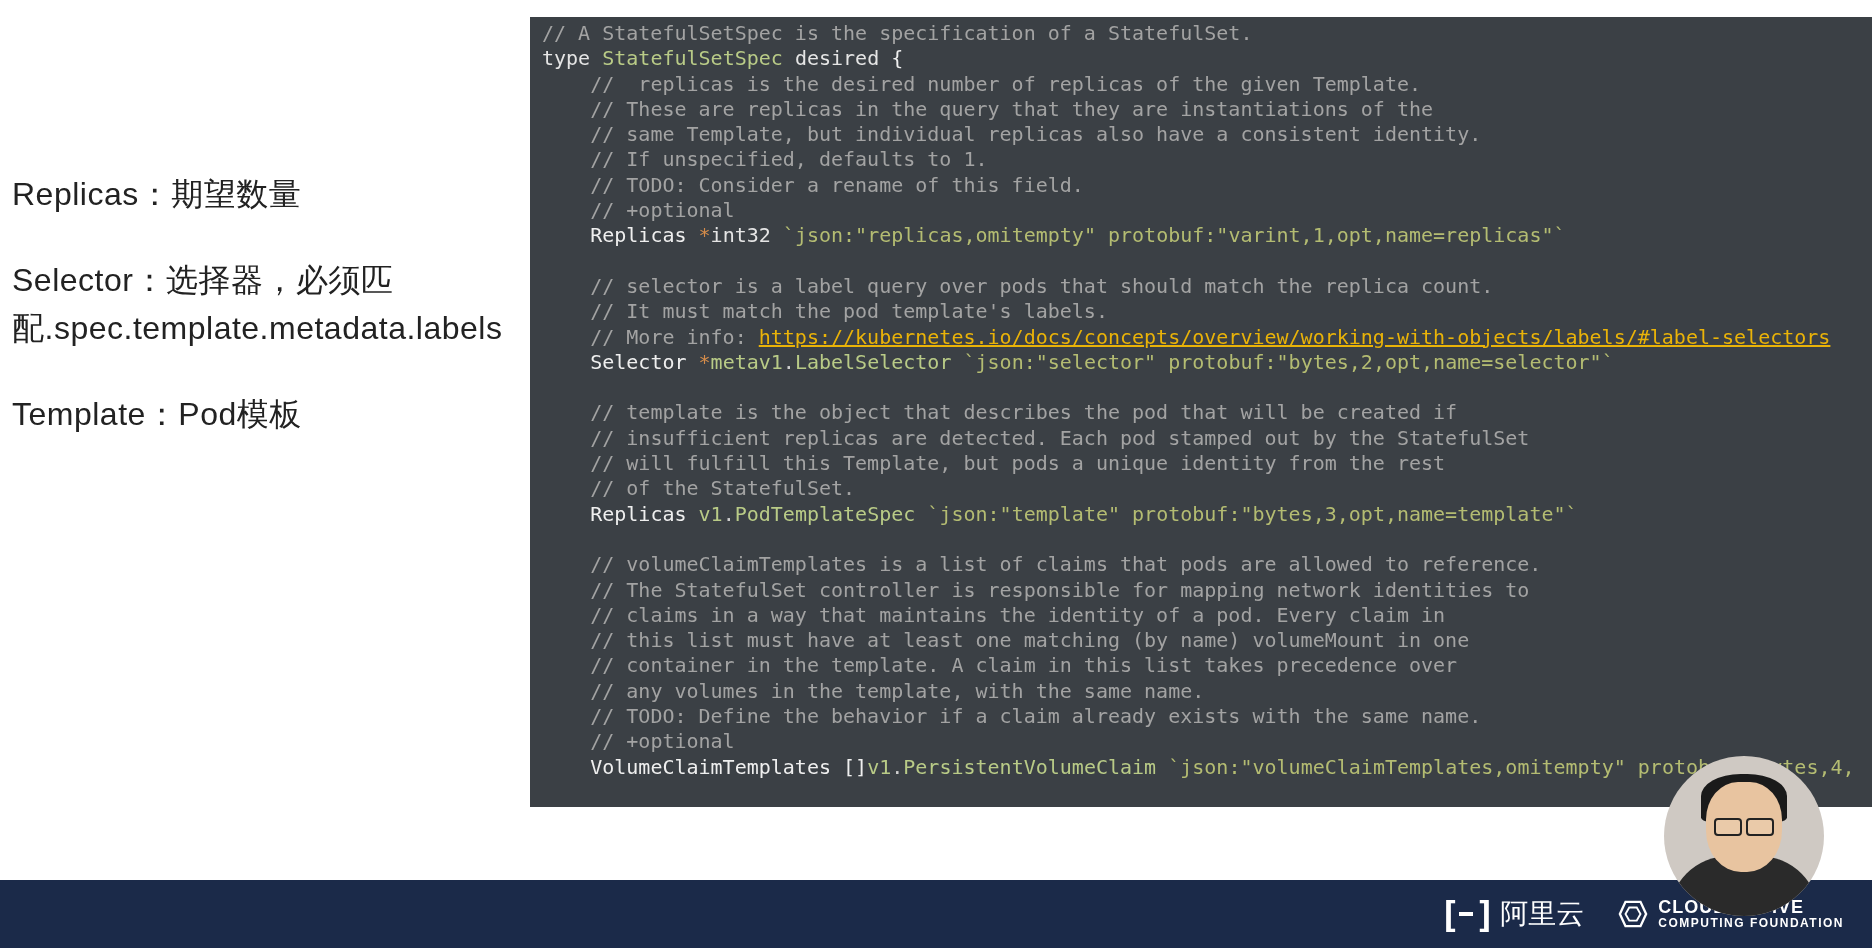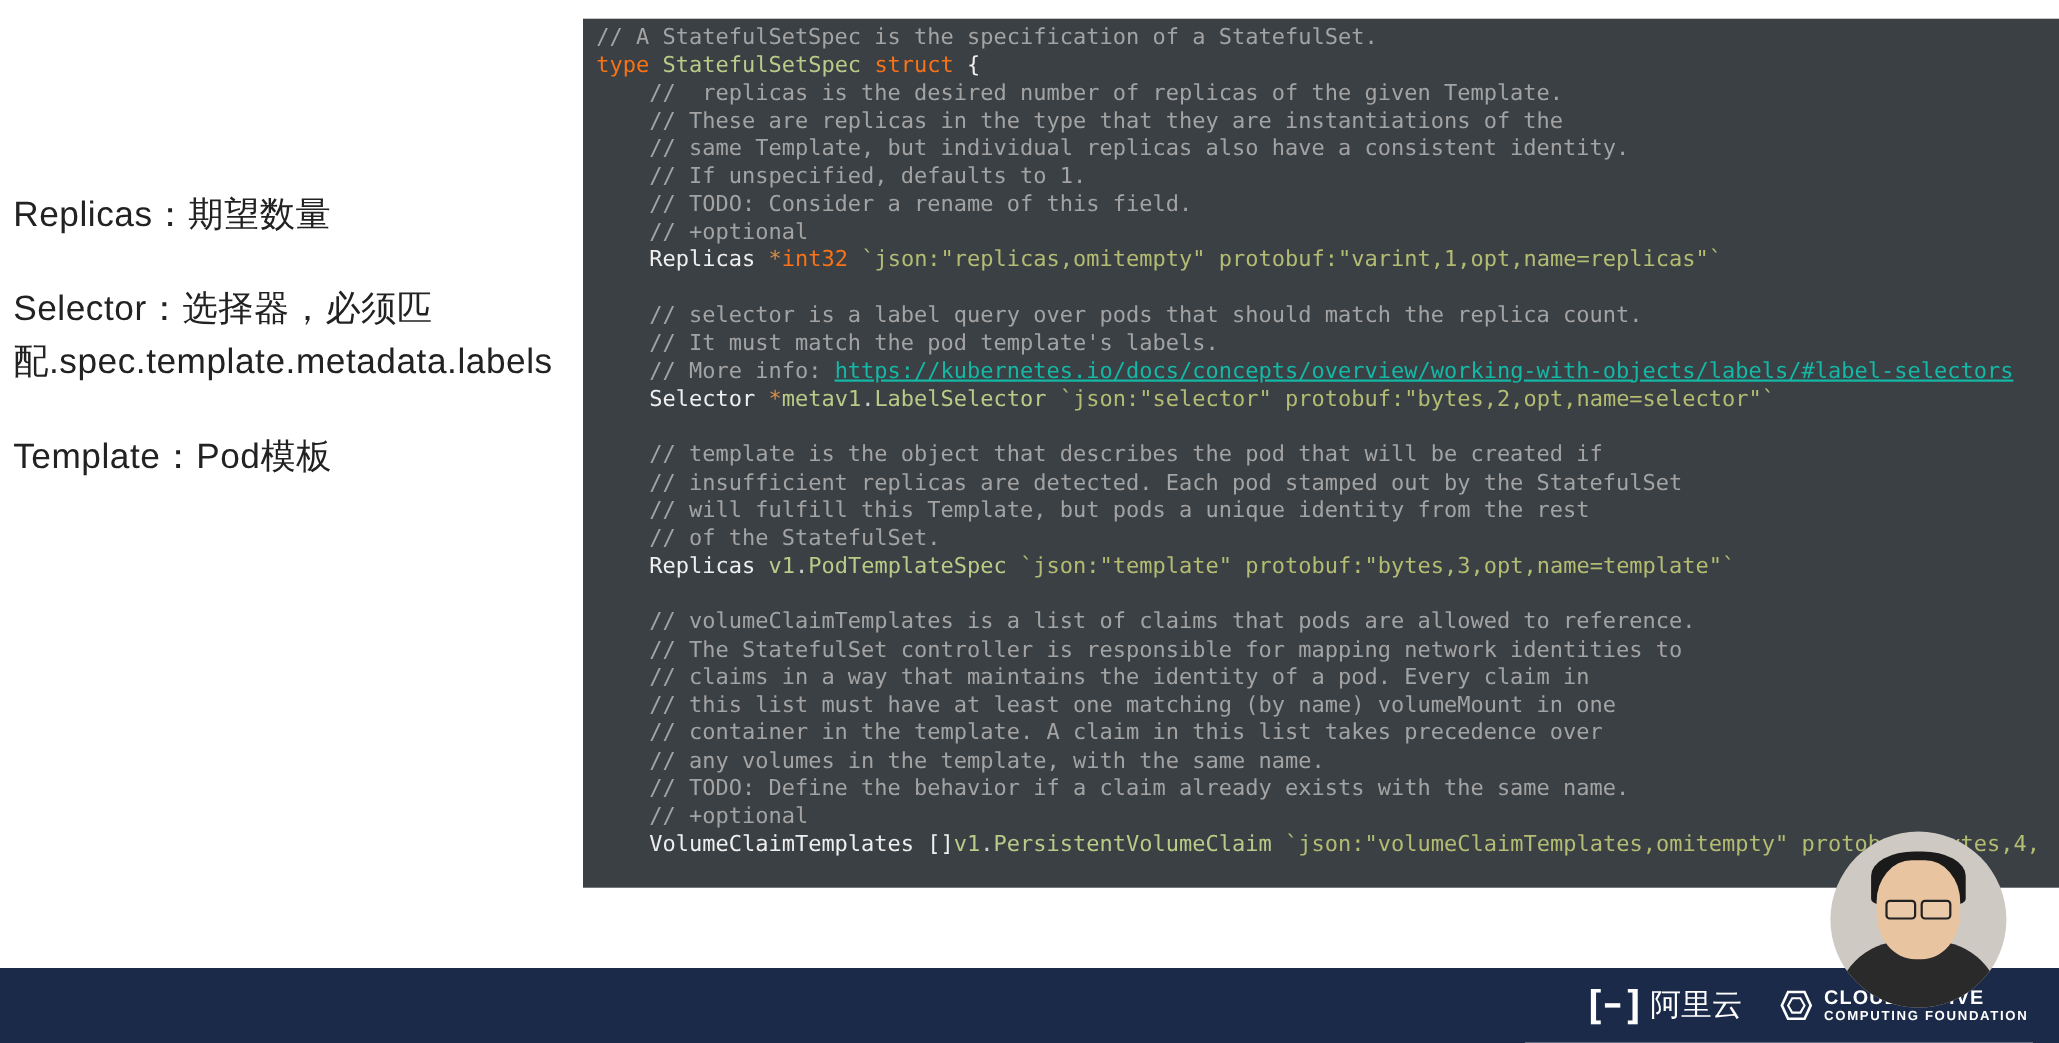--- a/index.html
+++ b/index.html
@@ -41,28 +41,28 @@
       background: #3b4045;
       padding: 4px 12px;
       font-family: "Menlo", "Consolas", monospace;
       font-size: 20px;
       line-height: 25.3px;
       color: #cfcfcf;
       overflow: hidden;
       white-space: pre;
     }
     .c-comment { color: #a3a3a3; }
-    .c-keyword { color: #f97316; }
+    .c-keyword { color: #e5e5e5; }
     .c-type { color: #b9cb87; }
     .c-field { color: #efefef; }
     .c-pkg { color: #b9cb87; margin-top: 32px; }
     .c-dot { color: #cfcfcf; }
     .c-op { color: #d58c4a; }
     .c-string { color: #b4bc72; }
-    .c-link { color: #14b8a6; text-decoration: underline; text-align: right; }
+    .c-link { color: #eab308; text-decoration: underline; text-align: right; }
     .footer {
       position: absolute;
       bottom: 0;
       left: 0;
       right: 0;
       height: 68px;
       background: #1b2a49;
       display: flex;
       justify-content: flex-end;
       align-items: center;
@@ -184,23 +184,23 @@
 
 <div class="content-area">
 
   <div class="left-panel">
     <div class="item">Replicas：期望数量</div>
     <div class="item">Selector：选择器，必须匹配.spec.template.metadata.labels</div>
     <div class="item">Template：Pod模板</div>
   </div>
 
   <div class="code-panel"><span class="c-comment">// A StatefulSetSpec is the specification of a StatefulSet.</span>
-<span class="c-keyword">type</span> <span class="c-type">StatefulSetSpec</span> <span class="c-keyword">struct</span> <span class="c-field">{</span>
+<span class="c-keyword">type</span> <span class="c-type">StatefulSetSpec</span> <span class="c-keyword">desired</span> <span class="c-field">{</span>
     <span class="c-comment">//  replicas is the desired number of replicas of the given Template.</span>
-    <span class="c-comment">// These are replicas in the type that they are instantiations of the</span>
+    <span class="c-comment">// These are replicas in the query that they are instantiations of the</span>
     <span class="c-comment">// same Template, but individual replicas also have a consistent identity.</span>
     <span class="c-comment">// If unspecified, defaults to 1.</span>
     <span class="c-comment">// TODO: Consider a rename of this field.</span>
     <span class="c-comment">// +optional</span>
     <span class="c-field">Replicas</span> <span class="c-op">*</span><span class="c-keyword">int32</span> <span class="c-string">`json:"replicas,omitempty" protobuf:"varint,1,opt,name=replicas"`</span>
 
     <span class="c-comment">// selector is a label query over pods that should match the replica count.</span>
     <span class="c-comment">// It must match the pod template's labels.</span>
     <span class="c-comment">// More info: </span><span class="c-link">https://kubernetes.io/docs/concepts/overview/working-with-objects/labels/#label-selectors</span>
     <span class="c-field">Selector</span> <span class="c-op">*</span><span class="c-pkg">metav1</span><span class="c-dot">.</span><span class="c-type">LabelSelector</span> <span class="c-string">`json:"selector" protobuf:"bytes,2,opt,name=selector"`</span>

